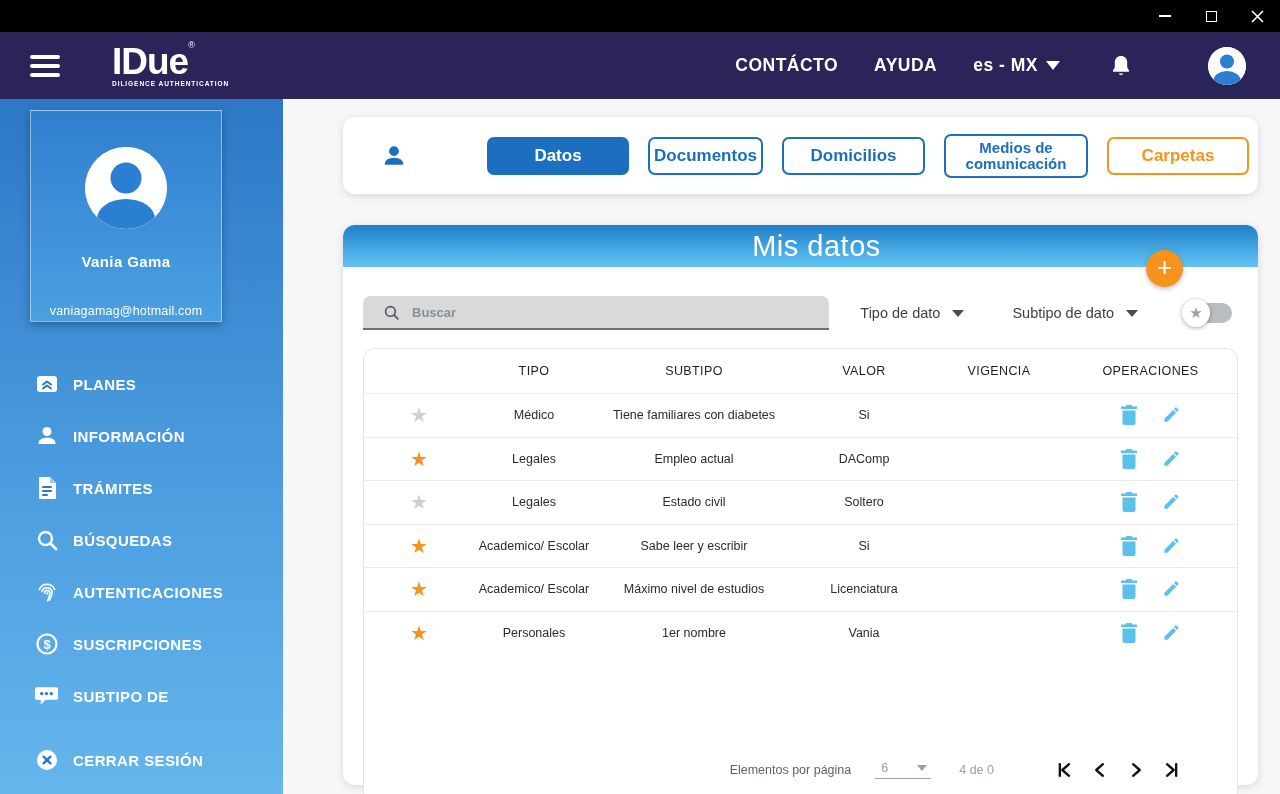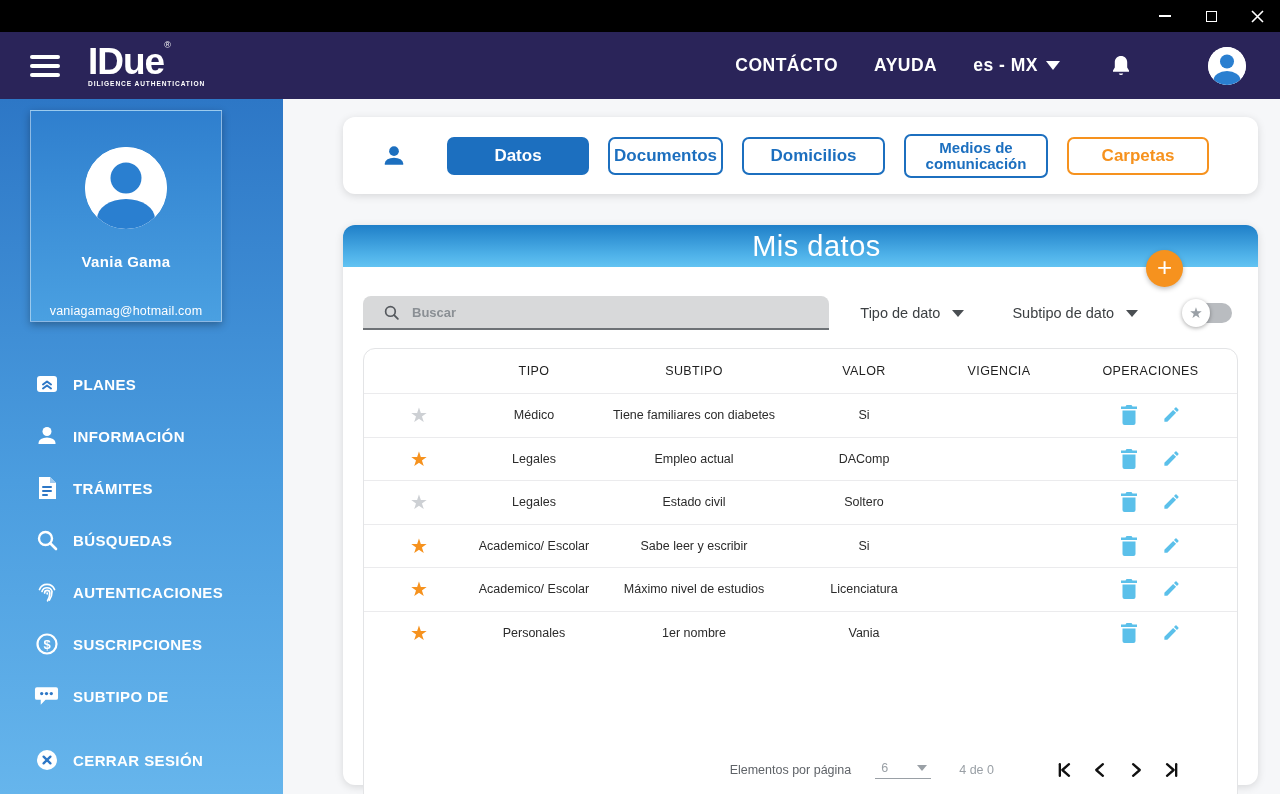--- a/index.html
+++ b/index.html
@@ -8,21 +8,21 @@
   .app { position:relative; width:1280px; height:794px; }
 
   
   .titlebar { height:32px; background:#000; display:flex; justify-content:flex-end; align-items:center; }
   .wc { width:46px; height:32px; display:flex; align-items:center; justify-content:center; cursor:pointer; }
   .wc-min { width:12px; height:2px; background:#fff; }
   .wc-max { width:11px; height:11px; border:1.5px solid #fff; }
   .wc-close svg { display:block; }
 
   
-  .appbar { height:67px; background:#2a2459; display:flex; align-items:center; padding:0 34px 0 30px; color:#fff; }
+  .appbar { height:67px; background:#2a2459; display:flex; align-items:center; padding:0 34px 0 30px; color:#fff;gap:24px; }
   .hamburger { display:flex; flex-direction:column; gap:5px; cursor:pointer; margin-right:28px; }
   .hamburger span { width:30px; height:4px; background:#fff; border-radius:2px; }
   .logo { position:relative; line-height:1; }
   .logo-title { font-size:37px; font-weight:700; letter-spacing:-1px; }
   .logo-reg { font-size:9px; vertical-align:top; position:relative; top:-2px; }
   .logo-tagline { font-size:6.6px; letter-spacing:0.9px; margin-top:1px; font-weight:600; }
   .appbar-spacer { flex:1; }
   .appbar-nav { display:flex; align-items:center; gap:36px; font-size:17.5px; font-weight:600; letter-spacing:0.5px; }
   .locale { display:flex; align-items:center; gap:8px; cursor:pointer; }
   .caret-down-white { width:0; height:0; border-left:7px solid transparent; border-right:7px solid transparent; border-top:9px solid #fff; }
@@ -43,21 +43,21 @@
   .sitem { display:flex; align-items:center; height:52px; padding-left:34px; cursor:pointer; color:#fff; }
   .sitem.logout { margin-top:12px; }
   .sicon { width:25px; display:flex; justify-content:center; }
   .slabel { margin-left:14px; font-size:15px; font-weight:700; letter-spacing:0.4px; }
 
   
   .tabcard { width:915px; height:77px; background:#fff; border-radius:12px; box-shadow:0 2px 8px rgba(0,0,0,0.13); display:flex; align-items:center; padding:0 20px 0 38px; }
   .tab-person { margin-right:40px; display:flex; }
   .tabs { display:flex; gap:19px; align-items:center; }
   .tab { height:38px; border-radius:7px; border:2px solid #1c6fbf; background:#fff; color:#1c6fbf; font-family:"Liberation Sans",sans-serif; font-size:17px; font-weight:700; display:flex; align-items:center; justify-content:center; cursor:pointer; text-align:center; line-height:1.05; }
-  .tab.active { background:#1c6fbf; color:#fff; }
+  .tab.active { background:#1c6fbf; color:#fff;margin-left:40px; }
   .tab.orange { border-color:#f6921e; color:#f6921e; }
   .tab.twoline { height:44px; font-size:15px; }
   .w142{width:142px}.w145{width:115px}.w143{width:143px}.w144{width:144px}
 
   
   .panel { position:relative; width:915px; height:560px; background:#fff; border-radius:12px; box-shadow:0 2px 8px rgba(0,0,0,0.13); margin-top:31px; }
   .panel-head { height:42px; border-radius:12px 12px 0 0; background:linear-gradient(180deg,#1f7fc8 0%,#4fb2e9 72%,#62c3f2 100%); display:flex; align-items:center; justify-content:center; }
   .panel-title { color:#fff; font-size:29px; font-weight:400; letter-spacing:0.5px;margin-left:32px; }
   .add-btn { position:absolute; top:25px; right:75px; width:37px; height:37px; border-radius:50%; background:#f6921e; border:none; color:#fff; font-size:26px; font-weight:400; line-height:1; box-shadow:0 2px 5px rgba(0,0,0,0.25); cursor:pointer; display:flex; align-items:center; justify-content:center; padding-bottom:3px; }
 

